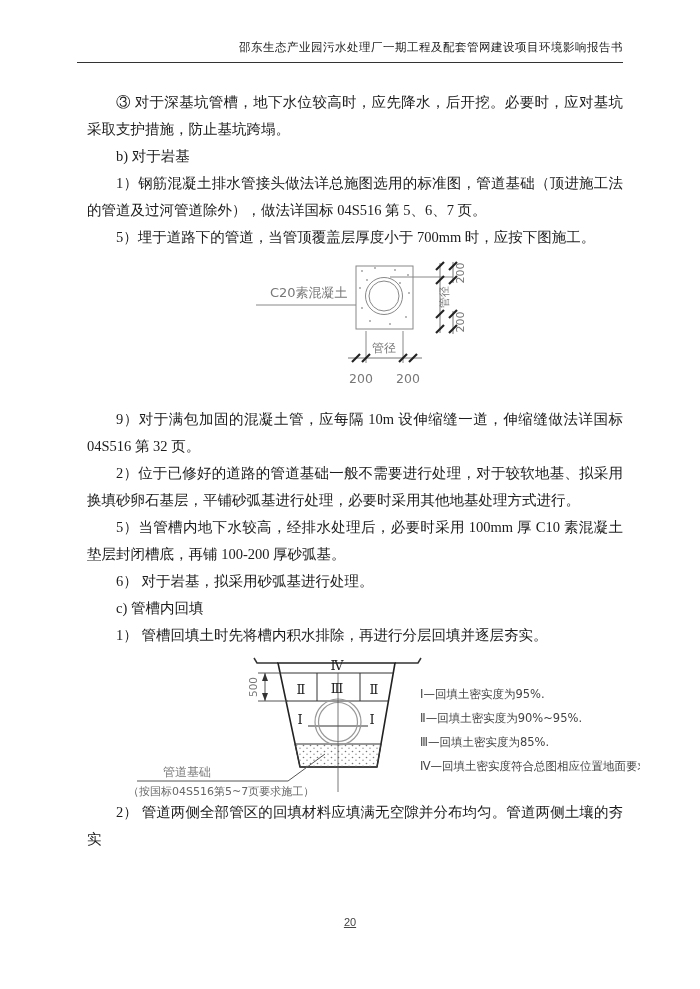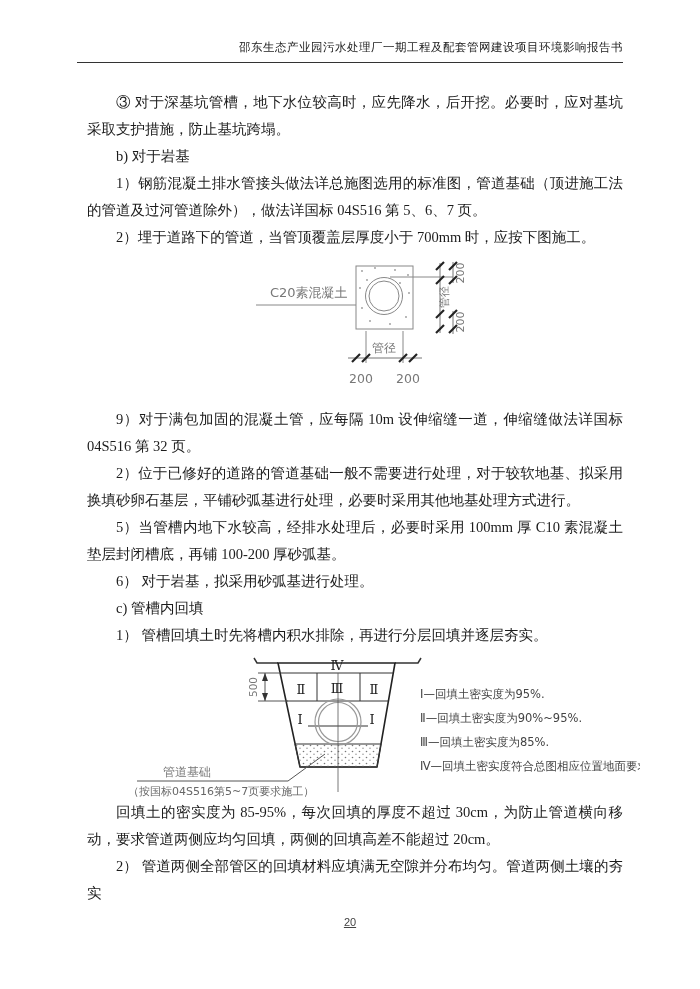--- a/index.html
+++ b/index.html
@@ -36,21 +36,21 @@
 <div class="page">
 
   <div class="header">
     <span>邵东生态产业园污水处理厂一期工程及配套管网建设项目环境影响报告书</span>
   </div>
 
   <div class="body-text">
     <p>③ 对于深基坑管槽，地下水位较高时，应先降水，后开挖。必要时，应对基坑采取支护措施，防止基坑跨塌。</p>
     <p>b) 对于岩基</p>
     <p>1）钢筋混凝土排水管接头做法详总施图选用的标准图，管道基础（顶进施工法的管道及过河管道除外），做法详国标 04S516 第 5、6、7 页。</p>
-    <p>2）埋于道路下的管道，当管顶覆盖层厚度小于 700mm 时，应按下图施工。</p>
+    <p>5）埋于道路下的管道，当管顶覆盖层厚度小于 700mm 时，应按下图施工。</p>
 
     <div class="figure fig1">
       <svg width="230" height="155" viewBox="0 0 230 155" style="margin-left:163px; margin-top:2px;">
 
         <rect x="106" y="13" width="57" height="63" fill="none" stroke="#888" stroke-width="1"></rect>
 
         <g fill="#999">
           <circle cx="112" cy="18" r="0.9"></circle>
             <circle cx="125" cy="15" r="0.9"></circle>
             <circle cx="145" cy="17" r="0.9"></circle>
@@ -157,21 +157,20 @@
         <text x="300" y="92" class="legtxt">Ⅲ—回填土密实度为85%.</text>
         <text x="300" y="116" class="legtxt">Ⅳ—回填土密实度符合总图相应位置地面要求</text>
 
         <text x="67" y="122" text-anchor="middle" font-size="12" class="cadtxt">管道基础</text>
         <line x1="17" y1="127" x2="168" y2="127" stroke="#555" stroke-width="1"></line>
         <line x1="168" y1="127" x2="205" y2="100" stroke="#555" stroke-width="1"></line>
         <text x="8" y="141" font-size="11" fill="#666">（按国标04S516第5~7页要求施工）</text>
       </svg>
     </div>
 
-    <p>回填土的密实度为 85-95%，每次回填的厚度不超过 30cm，为防止管道横向移动，要求管道两侧应均匀回填，两侧的回填高差不能超过 20cm。</p>
     <p>2） 管道两侧全部管区的回填材料应填满无空隙并分布均匀。管道两侧土壤的夯实</p>
   </div>
 
   <div class="footer">
     <span>20</span>
   </div>
 
 </div>
 
 </body></html>

